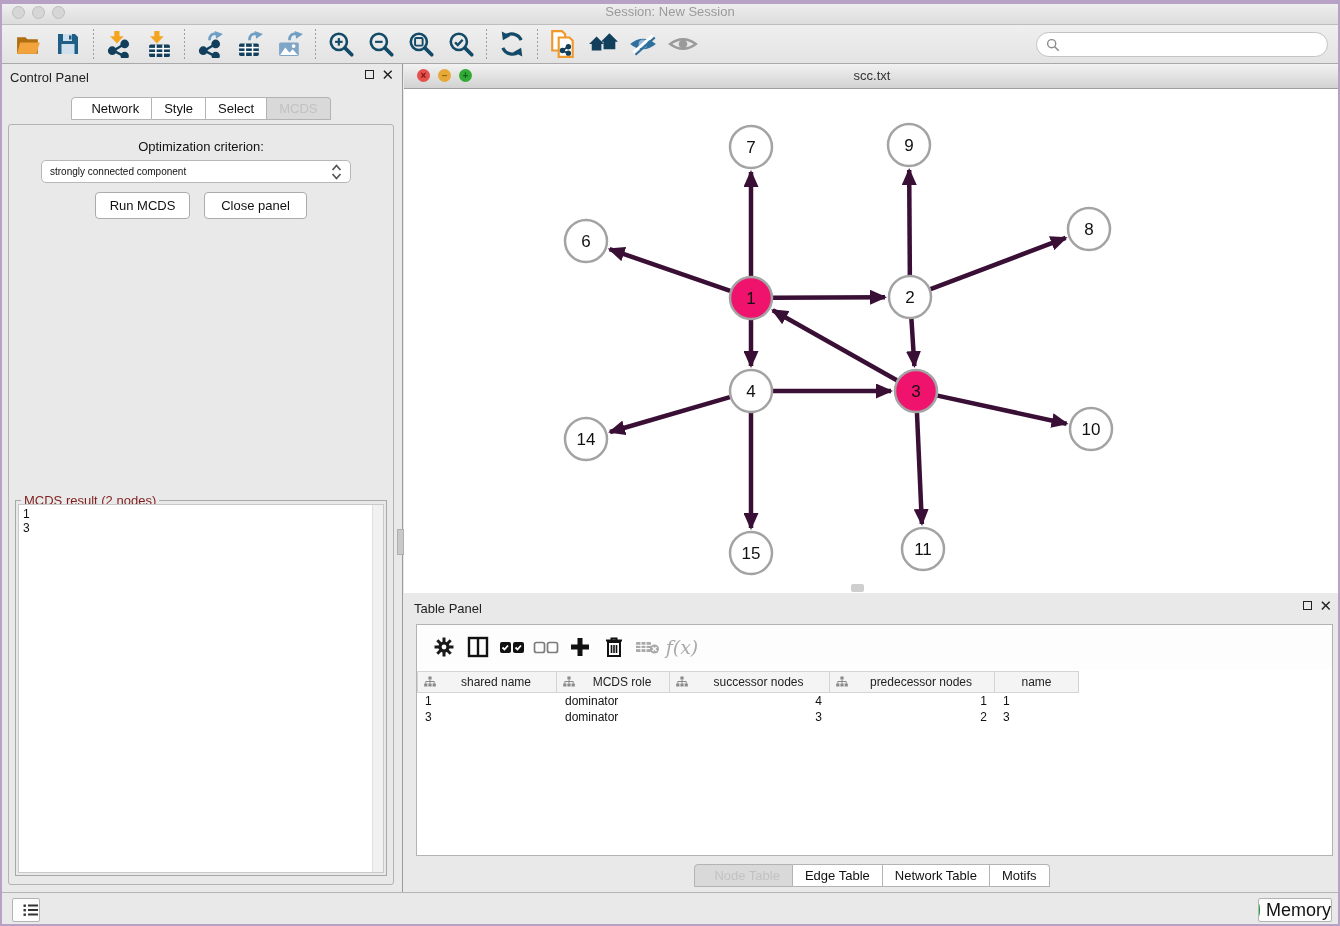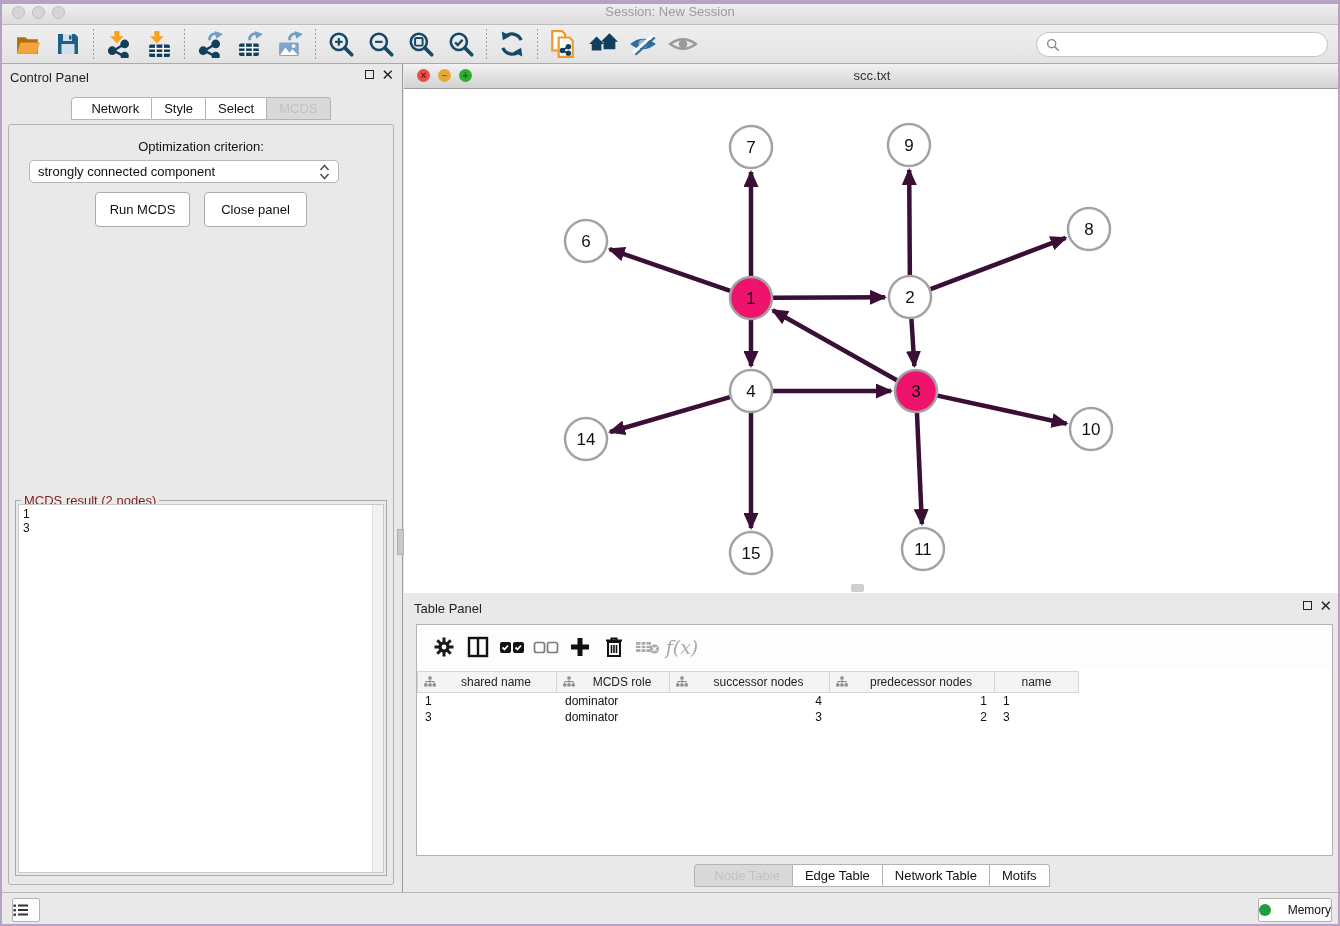--- a/index.html
+++ b/index.html
@@ -36,25 +36,25 @@
   .close-ic{font-size:15px;font-weight:bold;color:#222;line-height:11px;}
   .tabs-row{position:absolute;left:0;top:33px;width:100%;display:flex;justify-content:center;z-index:2;}
   .tab{border:1px solid #b3b3b3;background:#fff;font-size:13px;padding:3px 12px;color:#111;}
   .tab:first-child{border-radius:4px 0 0 0;padding-left:19px;}
   .tab:last-child{border-radius:0 4px 0 0;}
   .tab + .tab{border-left:none;}
   .tab.active{background:#d9d9d9;color:#c2c2c2;}
   .cp-box{position:absolute;left:8px;top:60px;width:386px;height:761px;
     border:1px solid #b3b3b3;border-radius:3px;background:#e9e9e9;}
   .opt-label{position:absolute;left:0;width:100%;top:14px;text-align:center;font-size:13px;color:#111;}
-  .dropdown{position:absolute;left:20px;top:35px;width:310px;height:23px;background:#fff;
+  .dropdown{position:absolute;left:32px;top:35px;width:310px;height:23px;background:#fff;
     border:1px solid #b7b7b7;border-radius:5px;display:flex;align-items:center;
-    font-size:13px;color:#111;padding:0 8px;}
+    font-size:10px;color:#111;padding:0 8px;}
   .dropdown .dd-text{flex:1;}
-  .btn{position:absolute;height:35px;background:#fff;border:1px solid #ababab;border-radius:4px;
+  .btn{position:absolute;height:27px;background:#fff;border:1px solid #ababab;border-radius:4px;
     font-size:13px;color:#111;display:flex;align-items:center;justify-content:center;}
   .fieldset{position:absolute;left:6px;top:368px;width:372px;height:383px;}
   .fs-border{position:absolute;left:0;top:7px;right:0;bottom:0;border:1px solid #a8a8a8;}
   .fs-legend{position:absolute;left:6px;top:0;background:#e9e9e9;padding:0 3px;font-size:13px;color:#7f1d1d;}
   .fs-text{position:absolute;left:3px;top:11px;right:3px;bottom:3px;background:#fff;
     border:1px solid #c9c9c9;font-size:12px;color:#111;padding:2px 4px;overflow:hidden;}
   .fs-scroll{position:absolute;right:0;top:0;bottom:0;width:11px;background:#f1f1f1;border-left:1px solid #e0e0e0;}
   .splitter-handle-v{position:absolute;left:397px;top:465px;width:7px;height:26px;background:#c9c9c9;border:1px solid #b0b0b0;z-index:3;}
 
   
@@ -82,21 +82,21 @@
   .th .th-label{flex:1;text-align:center;}
   .tbl-rows{position:absolute;left:0;top:68px;width:100%;}
   .tr{display:flex;height:16px;}
   .td{font-size:12px;color:#111;padding:0 8px;line-height:16px;white-space:nowrap;overflow:hidden;}
   .tp-tabs{position:absolute;left:0;right:0;top:269px;display:flex;justify-content:center;}
 
   
   .statusbar{position:absolute;left:0;top:892px;width:1340px;height:34px;background:#e9e9e9;
     border-top:1px solid #b5b5b5;}
   .sb-btn{position:absolute;background:#fdfdfd;border:1px solid #b3b3b3;border-radius:2px;
-    display:flex;align-items:center;justify-content:space-between;gap:6px;font-size:12px;color:#111;}
+    display:flex;align-items:center;justify-content:flex-end;gap:6px;font-size:18px;color:#111;}
   .mem-dot{width:12px;height:12px;border-radius:50%;background:#1f9e3e;}
 </style>
 </head>
 <body>
 
 <div class="app">
 
   <div class="edge-strip" style="left:0;top:0;width:1340px;height:4px;"></div>
   <div class="edge-strip" style="left:0;top:0;width:2px;height:926px;"></div>
   <div class="edge-strip" style="right:0;top:0;width:2px;height:926px;"></div>

